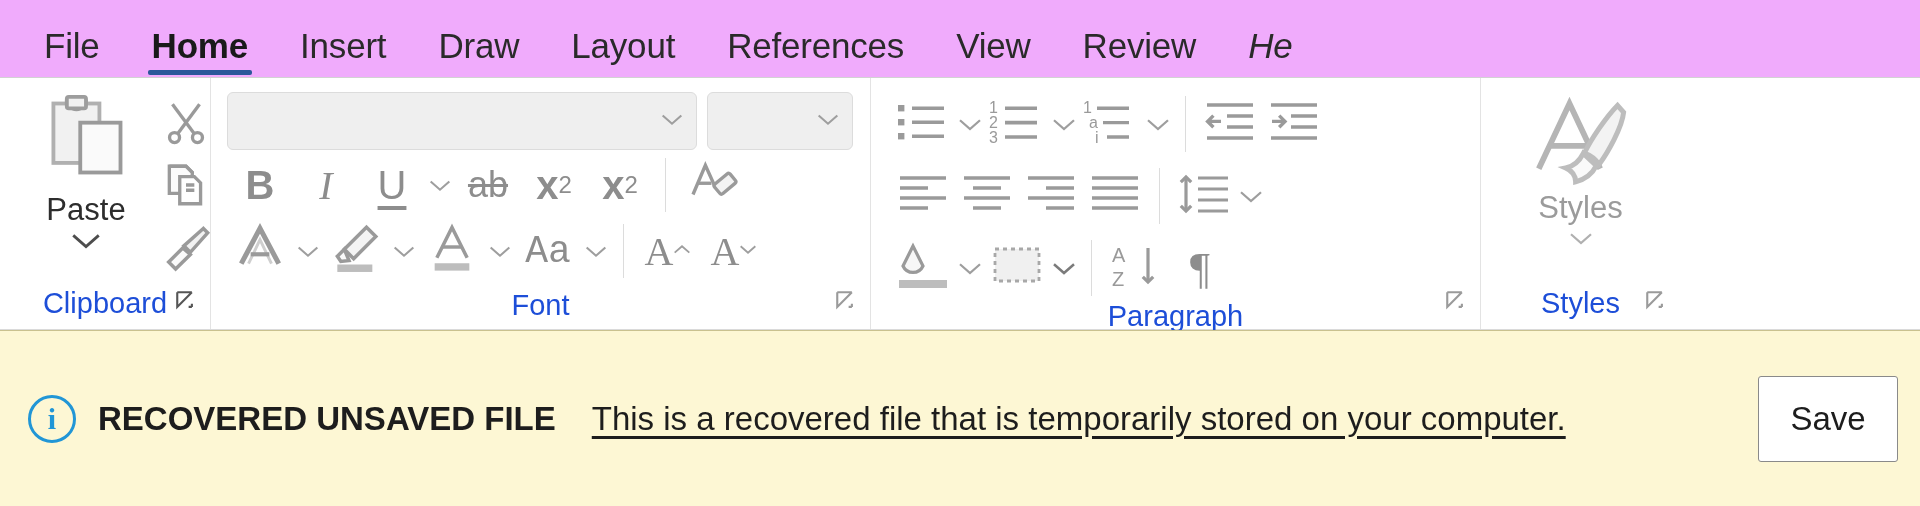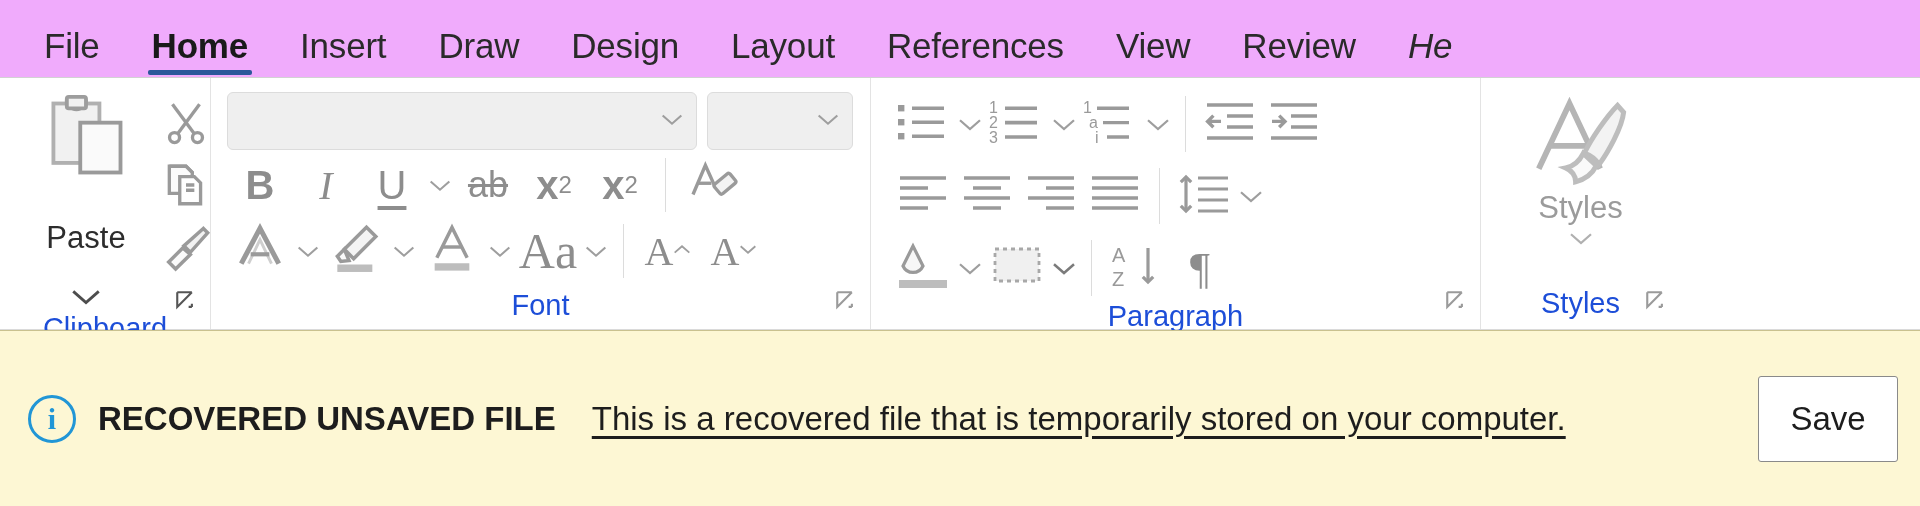--- a/index.html
+++ b/index.html
@@ -91,21 +91,21 @@
     display: flex; align-items: center; justify-content: center;
     color: #9e9e9e;
   }
   .caret svg { display: block; }
 
   
   .g-clipboard { width: 210px; }
   .clip-main { display: flex; padding-left: 16px; }
   .paste-col {
     width: 120px;
-    display: flex; flex-direction: column; align-items: center; gap: 28px;
+    display: flex; flex-direction: column; align-items: center;
   }
   .paste-label { font-size: 31px; color: #2d2d2d; margin-top: 4px; }
   .paste-caret { color: #555; margin-top: 2px; }
   .clip-small-col {
     width: 80px;
     display: flex; flex-direction: column; align-items: center;
     gap: 8px;
     padding-top: 6px;
   }
 
@@ -137,21 +137,21 @@
     display: flex; align-items: center; justify-content: center;
     color: #8d8d8d;
     font-size: 40px;
   }
   .fbtn.bold { font-weight: bold; }
   .fbtn.ital { font-style: italic; font-family: "Liberation Serif", serif; }
   .fbtn.und { text-decoration: underline; text-underline-offset: 7px; }
   .fbtn.strike { text-decoration: line-through; font-size: 36px; }
   .sup { font-size: 24px; vertical-align: super; }
   .sub { font-size: 24px; vertical-align: sub; }
-  .fbtn .caseaa { font-size: 50px; font-family: Liberation Serif, serif; }
+  .fbtn .caseaa { font-size: 38px; font-family: Liberation Mono, monospace; }
 
   
   .g-para { width: 610px; }
   .para-rows { display: flex; flex-direction: column; gap: 8px; width: 100%; padding-left: 10px; }
   .para-row { display: flex; align-items: center; }
   .pbtn {
     width: 64px; height: 64px;
     display: flex; align-items: center; justify-content: center;
     color: #8d8d8d;
   }
@@ -211,21 +211,20 @@
 </head>
 <body>
 
 <div id="app">
 
   <div class="tabstrip">
     <div class="tab">File</div>
     <div class="tab active">Home</div>
     <div class="tab">Insert</div>
     <div class="tab">Draw</div>
-    <div class="tab">Design</div>
     <div class="tab">Layout</div>
     <div class="tab">References</div>
     <div class="tab">View</div>
     <div class="tab">Review</div>
     <div class="tab clipped">He</div>
   </div>
 
   <div class="ribbon">
 
     <div class="group g-clipboard">

